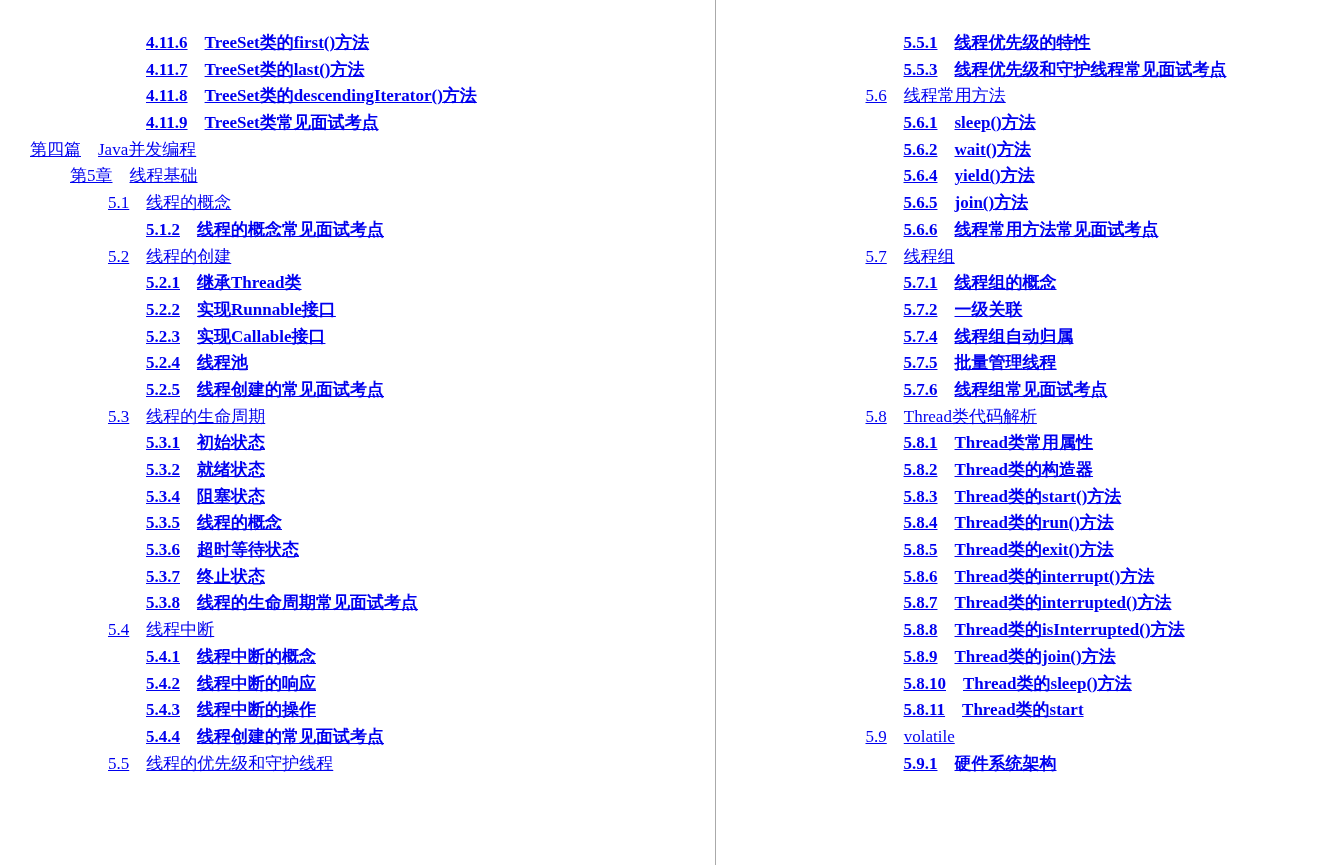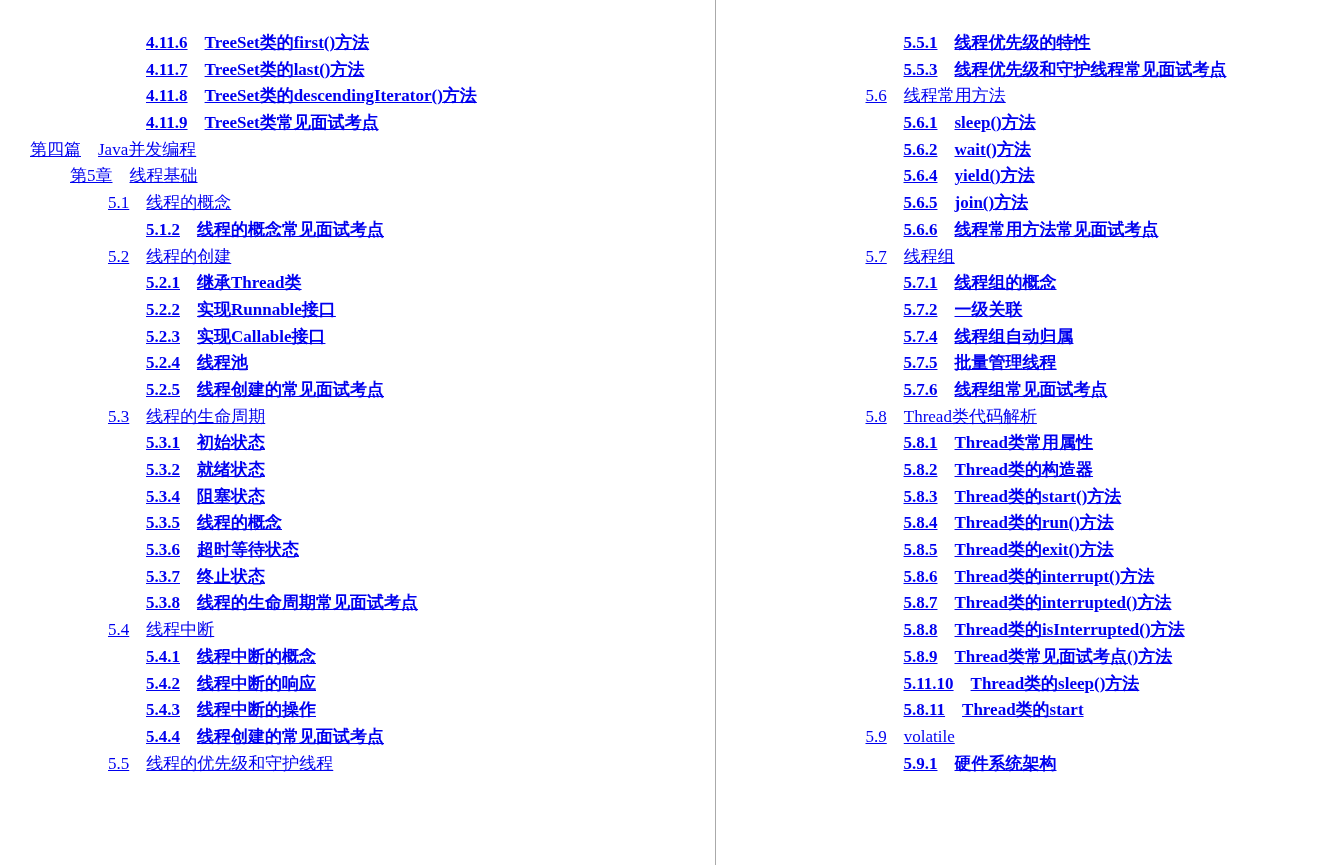--- a/index.html
+++ b/index.html
@@ -107,19 +107,19 @@
       <div class="toc-item level-3"><a href="#"><span>5.7.6</span><span class="sep"></span><span>线程组常见面试考点</span></a></div>
       <div class="toc-item level-2"><a href="#"><span>5.8</span><span class="sep"></span><span>Thread类代码解析</span></a></div>
       <div class="toc-item level-3"><a href="#"><span>5.8.1</span><span class="sep"></span><span>Thread类常用属性</span></a></div>
       <div class="toc-item level-3"><a href="#"><span>5.8.2</span><span class="sep"></span><span>Thread类的构造器</span></a></div>
       <div class="toc-item level-3"><a href="#"><span>5.8.3</span><span class="sep"></span><span>Thread类的start()方法</span></a></div>
       <div class="toc-item level-3"><a href="#"><span>5.8.4</span><span class="sep"></span><span>Thread类的run()方法</span></a></div>
       <div class="toc-item level-3"><a href="#"><span>5.8.5</span><span class="sep"></span><span>Thread类的exit()方法</span></a></div>
       <div class="toc-item level-3"><a href="#"><span>5.8.6</span><span class="sep"></span><span>Thread类的interrupt()方法</span></a></div>
       <div class="toc-item level-3"><a href="#"><span>5.8.7</span><span class="sep"></span><span>Thread类的interrupted()方法</span></a></div>
       <div class="toc-item level-3"><a href="#"><span>5.8.8</span><span class="sep"></span><span>Thread类的isInterrupted()方法</span></a></div>
-      <div class="toc-item level-3"><a href="#"><span>5.8.9</span><span class="sep"></span><span>Thread类常见面试考点()方法</span></a></div>
-      <div class="toc-item level-3"><a href="#"><span>5.11.10</span><span class="sep"></span><span>Thread类的sleep()方法</span></a></div>
+      <div class="toc-item level-3"><a href="#"><span>5.8.9</span><span class="sep"></span><span>Thread类的join()方法</span></a></div>
+      <div class="toc-item level-3"><a href="#"><span>5.8.10</span><span class="sep"></span><span>Thread类的sleep()方法</span></a></div>
       <div class="toc-item level-3"><a href="#"><span>5.8.11</span><span class="sep"></span><span>Thread类的start</span></a></div>
       <div class="toc-item level-2"><a href="#"><span>5.9</span><span class="sep"></span><span>volatile</span></a></div>
       <div class="toc-item level-3"><a href="#"><span>5.9.1</span><span class="sep"></span><span>硬件系统架构</span></a></div>
     </div>
 </div>
 
 </body></html>

